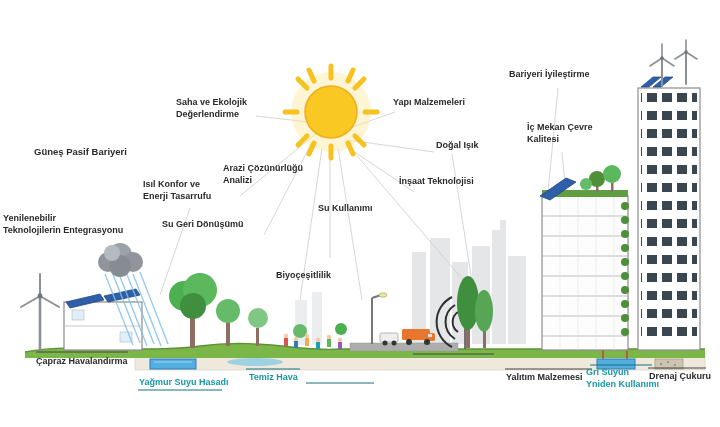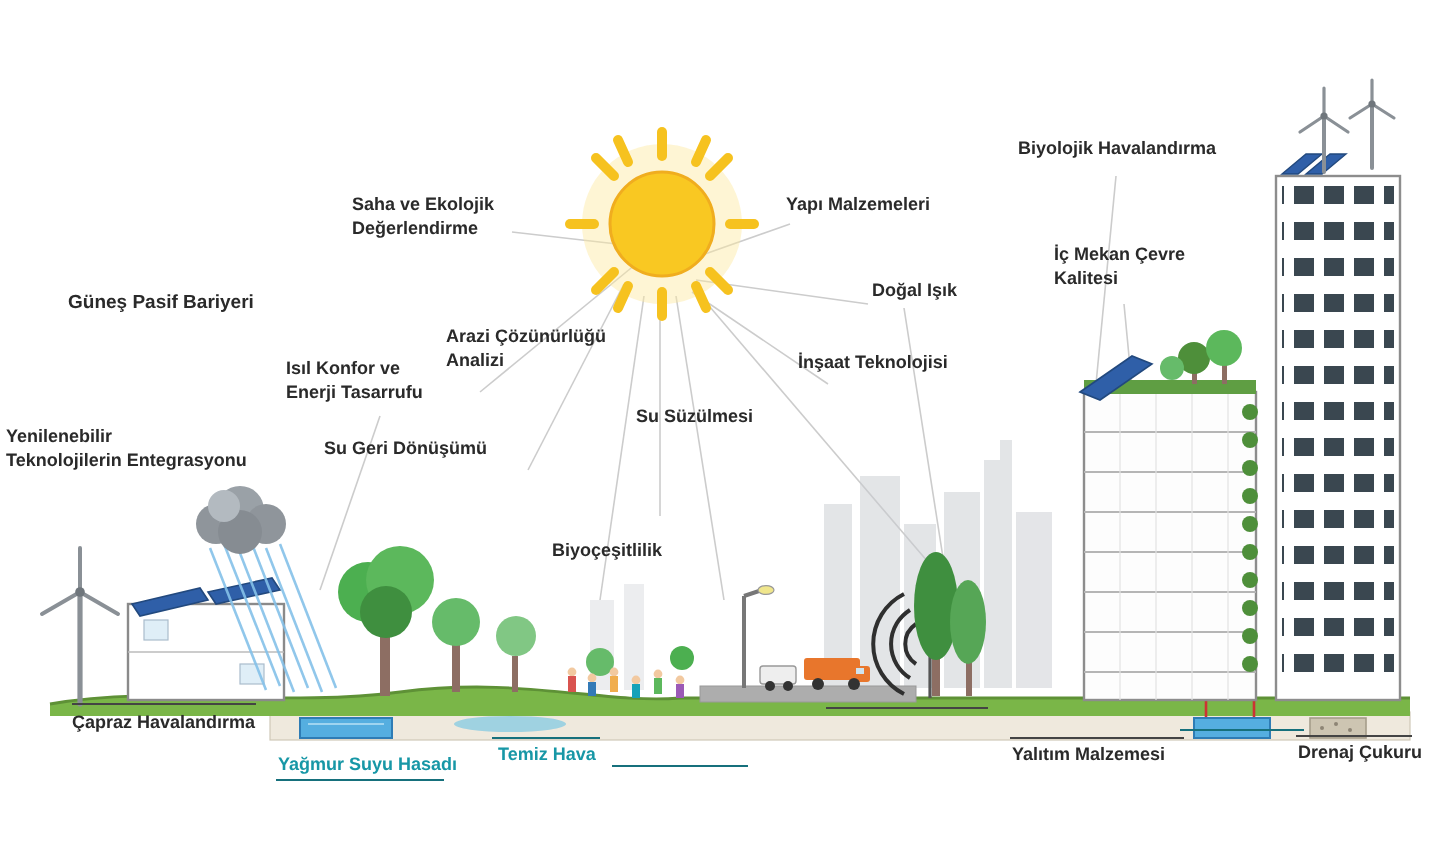--- a/index.html
+++ b/index.html
@@ -284,28 +284,30 @@
   <div class="lbl big" style="left:34px;top:146px">Güneş Pasif Bariyeri</div>
   <div class="lbl" style="left:3px;top:213px;width:150px">Yenilenebilir
 Teknolojilerin Entegrasyonu</div>
   <div class="lbl" style="left:143px;top:179px">Isıl Konfor ve
 Enerji Tasarrufu</div>
   <div class="lbl" style="left:162px;top:219px">Su Geri Dönüşümü</div>
   <div class="lbl ctr" style="left:176px;top:97px;width:84px">Saha ve Ekolojik
 Değerlendirme</div>
   <div class="lbl" style="left:223px;top:163px">Arazi Çözünürlüğü
 Analizi</div>
-  <div class="lbl" style="left:318px;top:203px">Su Süzülmesi</div>
+  <div class="lbl" style="left:318px;top:203px">Su Kullanımı</div>
   <div class="lbl" style="left:276px;top:270px">Biyoçeşitlilik</div>
   <div class="lbl" style="left:393px;top:97px">Yapı Malzemeleri</div>
   <div class="lbl" style="left:436px;top:140px">Doğal Işık</div>
   <div class="lbl" style="left:399px;top:176px">İnşaat Teknolojisi</div>
-  <div class="lbl" style="left:509px;top:69px">Biyolojik Havalandırma</div>
+  <div class="lbl" style="left:509px;top:69px">Bariyeri İyileştirme</div>
   <div class="lbl ctr" style="left:527px;top:122px;width:80px">İç Mekan Çevre
 Kalitesi</div>
 
   <div class="lbl" style="left:36px;top:356px">Çapraz Havalandırma</div>
   <div class="lbl teal" style="left:139px;top:377px">Yağmur Suyu Hasadı</div>
   <div class="lbl teal" style="left:249px;top:372px">Temiz Hava</div>
   <div class="lbl" style="left:506px;top:372px">Yalıtım Malzemesi</div>
+  <div class="lbl teal ctr" style="left:586px;top:367px;width:76px">Gri Suyun
+Yniden Kullanımı</div>
   <div class="lbl" style="left:649px;top:371px">Drenaj Çukuru</div>
 
 </div>
 
 </body></html>

